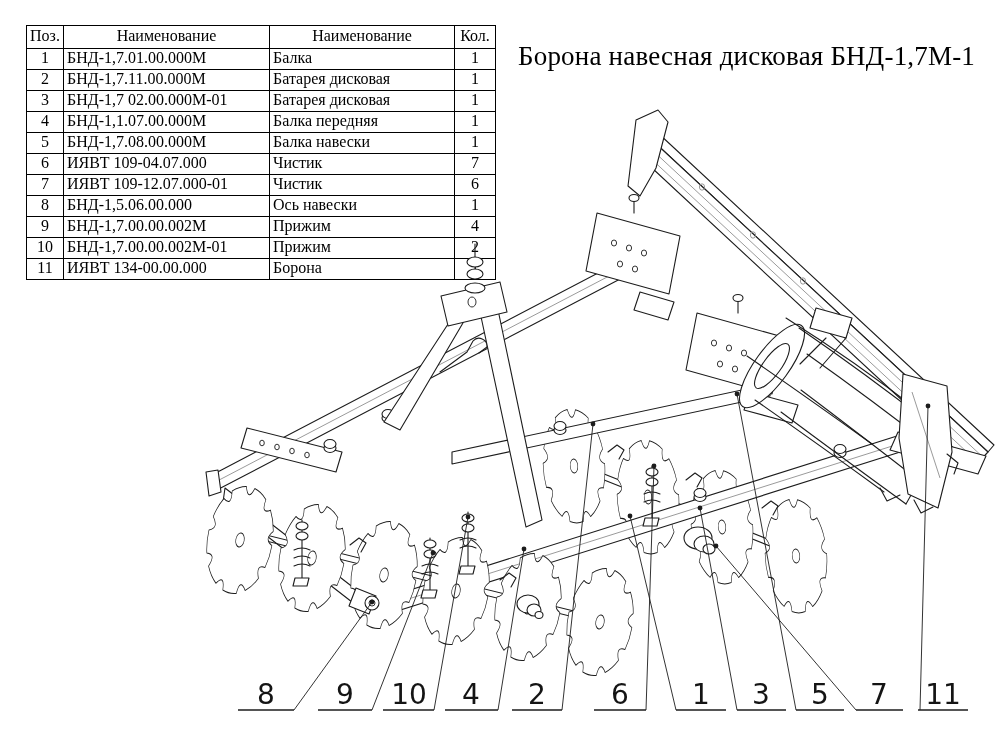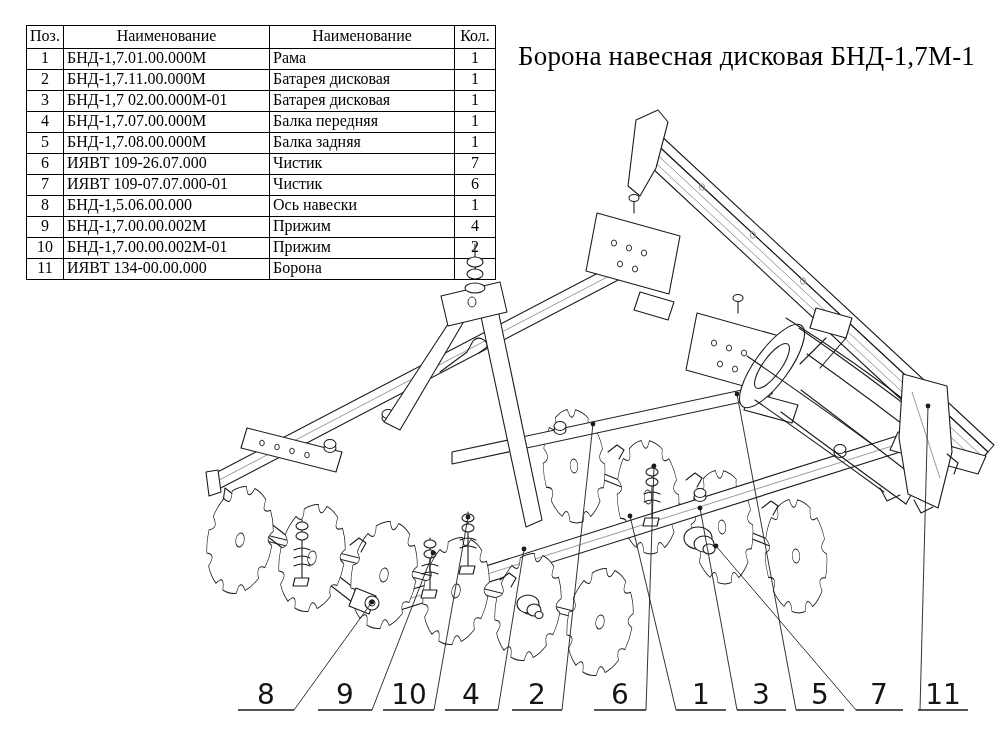--- a/index.html
+++ b/index.html
@@ -62,56 +62,56 @@
     <tbody>
         <tr>
       <th>Поз.</th>
       <th>Наименование</th>
       <th>Наименование</th>
       <th>Кол.</th>
     </tr>
     <tr>
       <td class="c-pos">1</td>
       <td class="c-des">БНД-1,7.01.00.000М</td>
-      <td class="c-name">Рама</td>
+      <td class="c-name">Балка</td>
       <td class="c-qty">1</td>
     </tr>
     <tr>
       <td class="c-pos">2</td>
       <td class="c-des">БНД-1,7.11.00.000М</td>
       <td class="c-name">Батарея дисковая</td>
       <td class="c-qty">1</td>
     </tr>
     <tr>
       <td class="c-pos">3</td>
       <td class="c-des">БНД-1,7 02.00.000М-01</td>
       <td class="c-name">Батарея дисковая</td>
       <td class="c-qty">1</td>
     </tr>
     <tr>
       <td class="c-pos">4</td>
-      <td class="c-des">БНД-1,7.07.00.000М</td>
+      <td class="c-des">БНД-1,1.07.00.000М</td>
       <td class="c-name">Балка передняя</td>
       <td class="c-qty">1</td>
     </tr>
     <tr>
       <td class="c-pos">5</td>
       <td class="c-des">БНД-1,7.08.00.000М</td>
-      <td class="c-name">Балка задняя</td>
+      <td class="c-name">Балка навески</td>
       <td class="c-qty">1</td>
     </tr>
     <tr>
       <td class="c-pos">6</td>
-      <td class="c-des">ИЯВТ 109-26.07.000</td>
+      <td class="c-des">ИЯВТ 109-04.07.000</td>
       <td class="c-name">Чистик</td>
       <td class="c-qty">7</td>
     </tr>
     <tr>
       <td class="c-pos">7</td>
-      <td class="c-des">ИЯВТ 109-07.07.000-01</td>
+      <td class="c-des">ИЯВТ 109-12.07.000-01</td>
       <td class="c-name">Чистик</td>
       <td class="c-qty">6</td>
     </tr>
     <tr>
       <td class="c-pos">8</td>
       <td class="c-des">БНД-1,5.06.00.000</td>
       <td class="c-name">Ось навески</td>
       <td class="c-qty">1</td>
     </tr>
     <tr>

